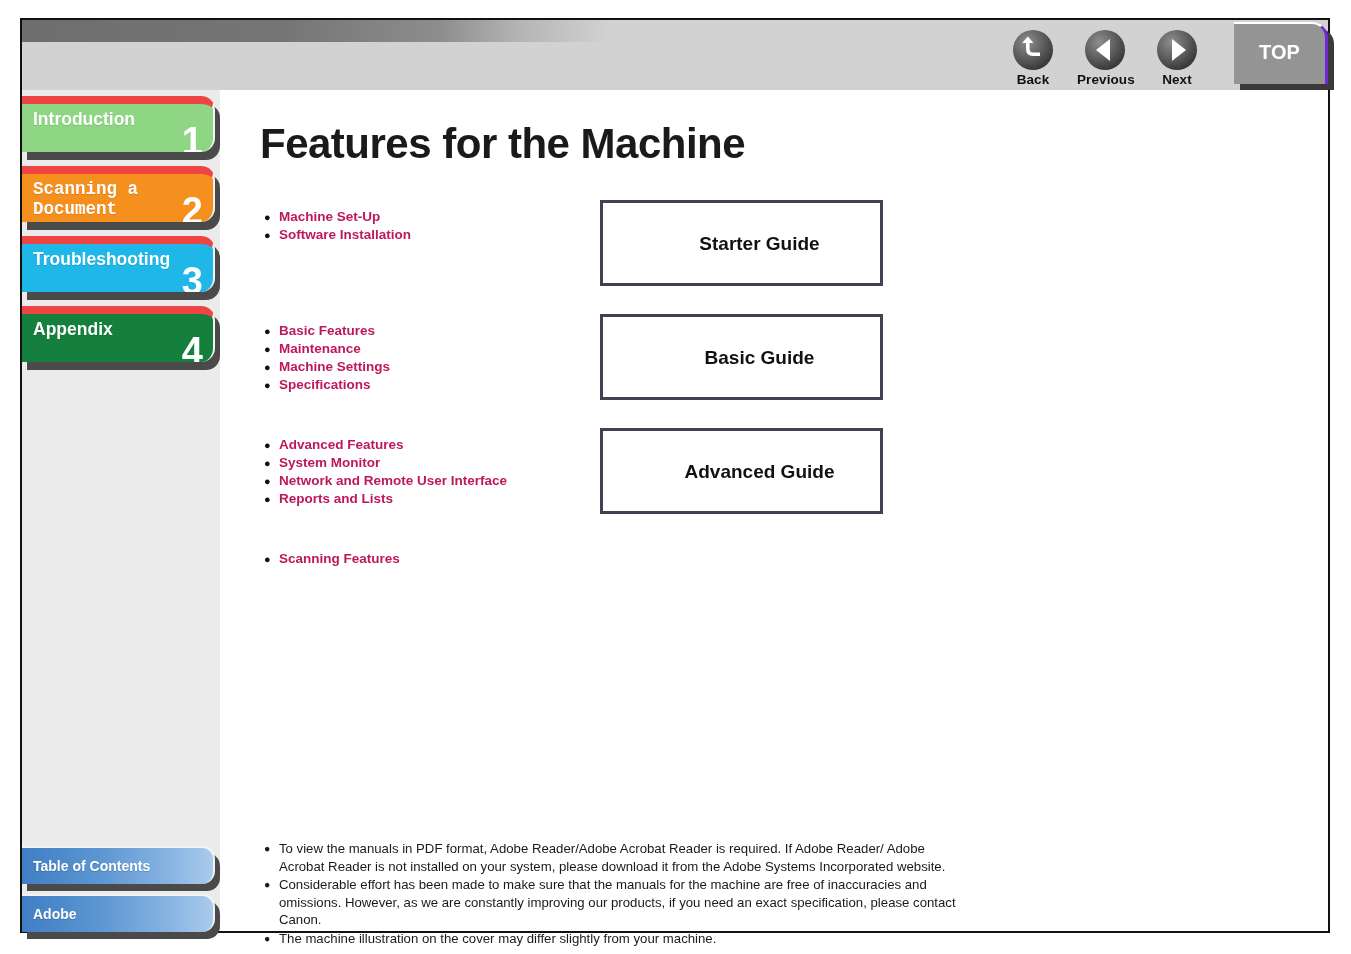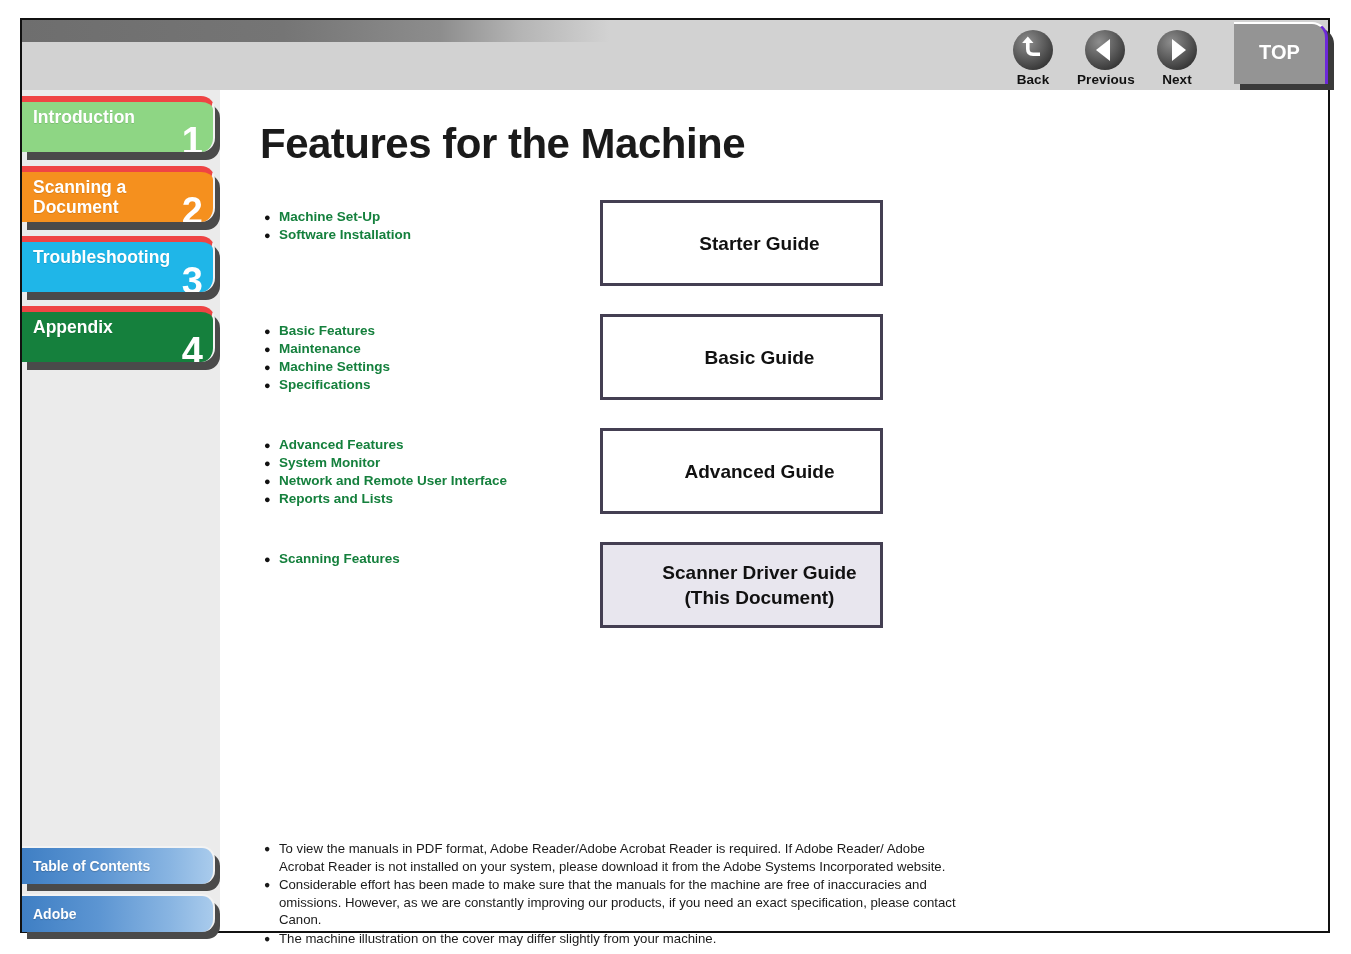--- a/index.html
+++ b/index.html
@@ -150,21 +150,21 @@
     border-bottom-right-radius: 14px;
   }
   .chapter-tab {
     position: absolute;
     left: 0; top: 0;
     width: 193px;
     height: 56px;
     border-top-right-radius: 14px;
     border-bottom-right-radius: 14px;
     border-right: 2px solid #f3f3f3;
-    border-top: 6px solid #ef4444;
+    border-top: 8px solid #ef4444;
     box-sizing: border-box;
     overflow: hidden;
   }
   .chapter-label {
     position: absolute;
     left: 11px;
     top: 5px;
     color: #ffffff;
     font-weight: bold;
     font-size: 17.5px;
@@ -253,21 +253,21 @@
   }
   .bullets {
     position: absolute;
     left: 4px;
     top: 8px;
     width: 320px;
   }
   .bullet-item {
     font-size: 13.5px;
     font-weight: bold;
-    color: #15803d;
+    color: #be185d;
     line-height: 18px;
     white-space: nowrap;
     padding-left: 15px;
     position: relative;
   }
   .bullet-item::before {
     content: "\25CF";
     position: absolute;
     left: 0;
     top: 0;
@@ -373,21 +373,21 @@
       <div class="chapter-tab-wrap">
         <div class="chapter-shadow"></div>
         <div class="chapter-tab" style="background: rgb(142, 214, 132);">
           <div class="chapter-label" style="white-space: pre-line;">Introduction</div>
           <div class="chapter-num">1</div>
         </div>
       </div>
       <div class="chapter-tab-wrap">
         <div class="chapter-shadow"></div>
         <div class="chapter-tab" style="background: rgb(245, 144, 30);">
-          <div class="chapter-label" style="white-space: pre-line;">Scanning a
+          <div class="chapter-label" style="white-space: pre-line; font-family: Liberation Mono, monospace;">Scanning a
 Document</div>
           <div class="chapter-num">2</div>
         </div>
       </div>
       <div class="chapter-tab-wrap">
         <div class="chapter-shadow"></div>
         <div class="chapter-tab" style="background: rgb(31, 182, 232);">
           <div class="chapter-label" style="white-space: pre-line;">Troubleshooting</div>
           <div class="chapter-num">3</div>
         </div>
@@ -439,22 +439,20 @@
             <div class="bullet-item">System Monitor</div>
             <div class="bullet-item">Network and Remote User Interface</div>
             <div class="bullet-item">Reports and Lists</div>
           </div>
           <div class="guide-box" style="white-space: pre-line;">Advanced Guide</div>
         </div>
         <div class="manual-row">
           <div class="bullets">
             <div class="bullet-item">Scanning Features</div>
           </div>
-          <div class="guide-box current" style="white-space: pre-line;">Scanner Driver Guide
-(This Document)</div>
         </div>
       </div>
 
     <div class="notes" id="notes-list">
         <div class="note-item">To view the manuals in PDF format, Adobe Reader/Adobe Acrobat Reader is required. If Adobe Reader/ Adobe Acrobat Reader is not installed on your system, please download it from the Adobe Systems Incorporated website.</div>
         <div class="note-item">Considerable effort has been made to make sure that the manuals for the machine are free of inaccuracies and omissions. However, as we are constantly improving our products, if you need an exact specification, please contact Canon.</div>
         <div class="note-item">The machine illustration on the cover may differ slightly from your machine.</div>
       </div>
 
   </div>

